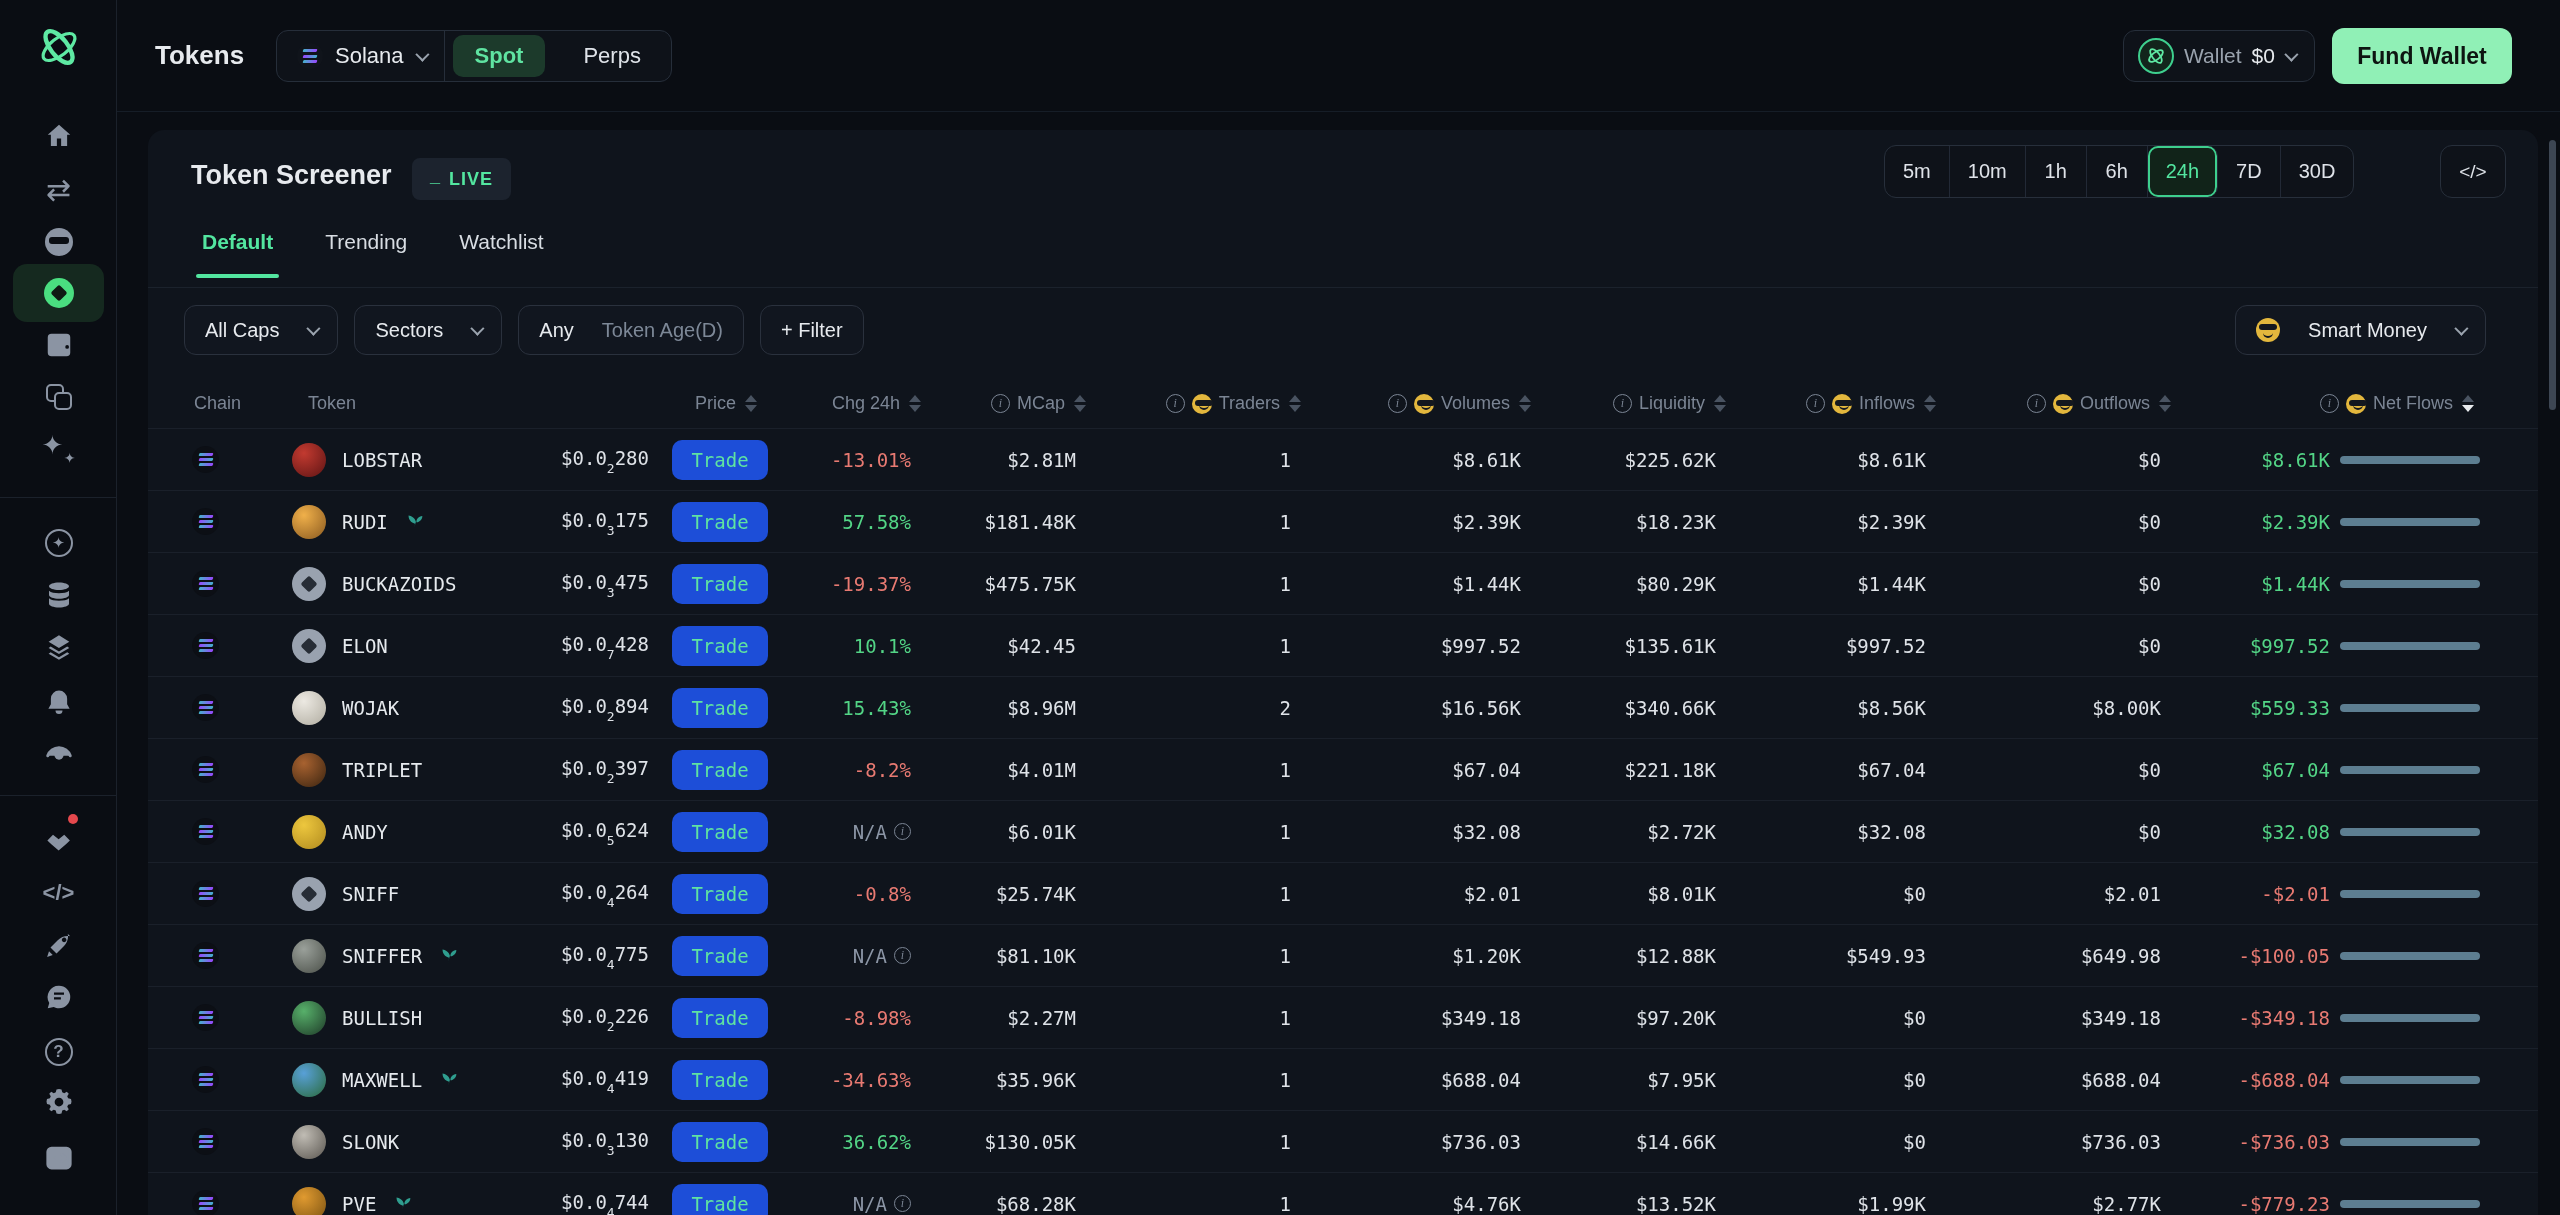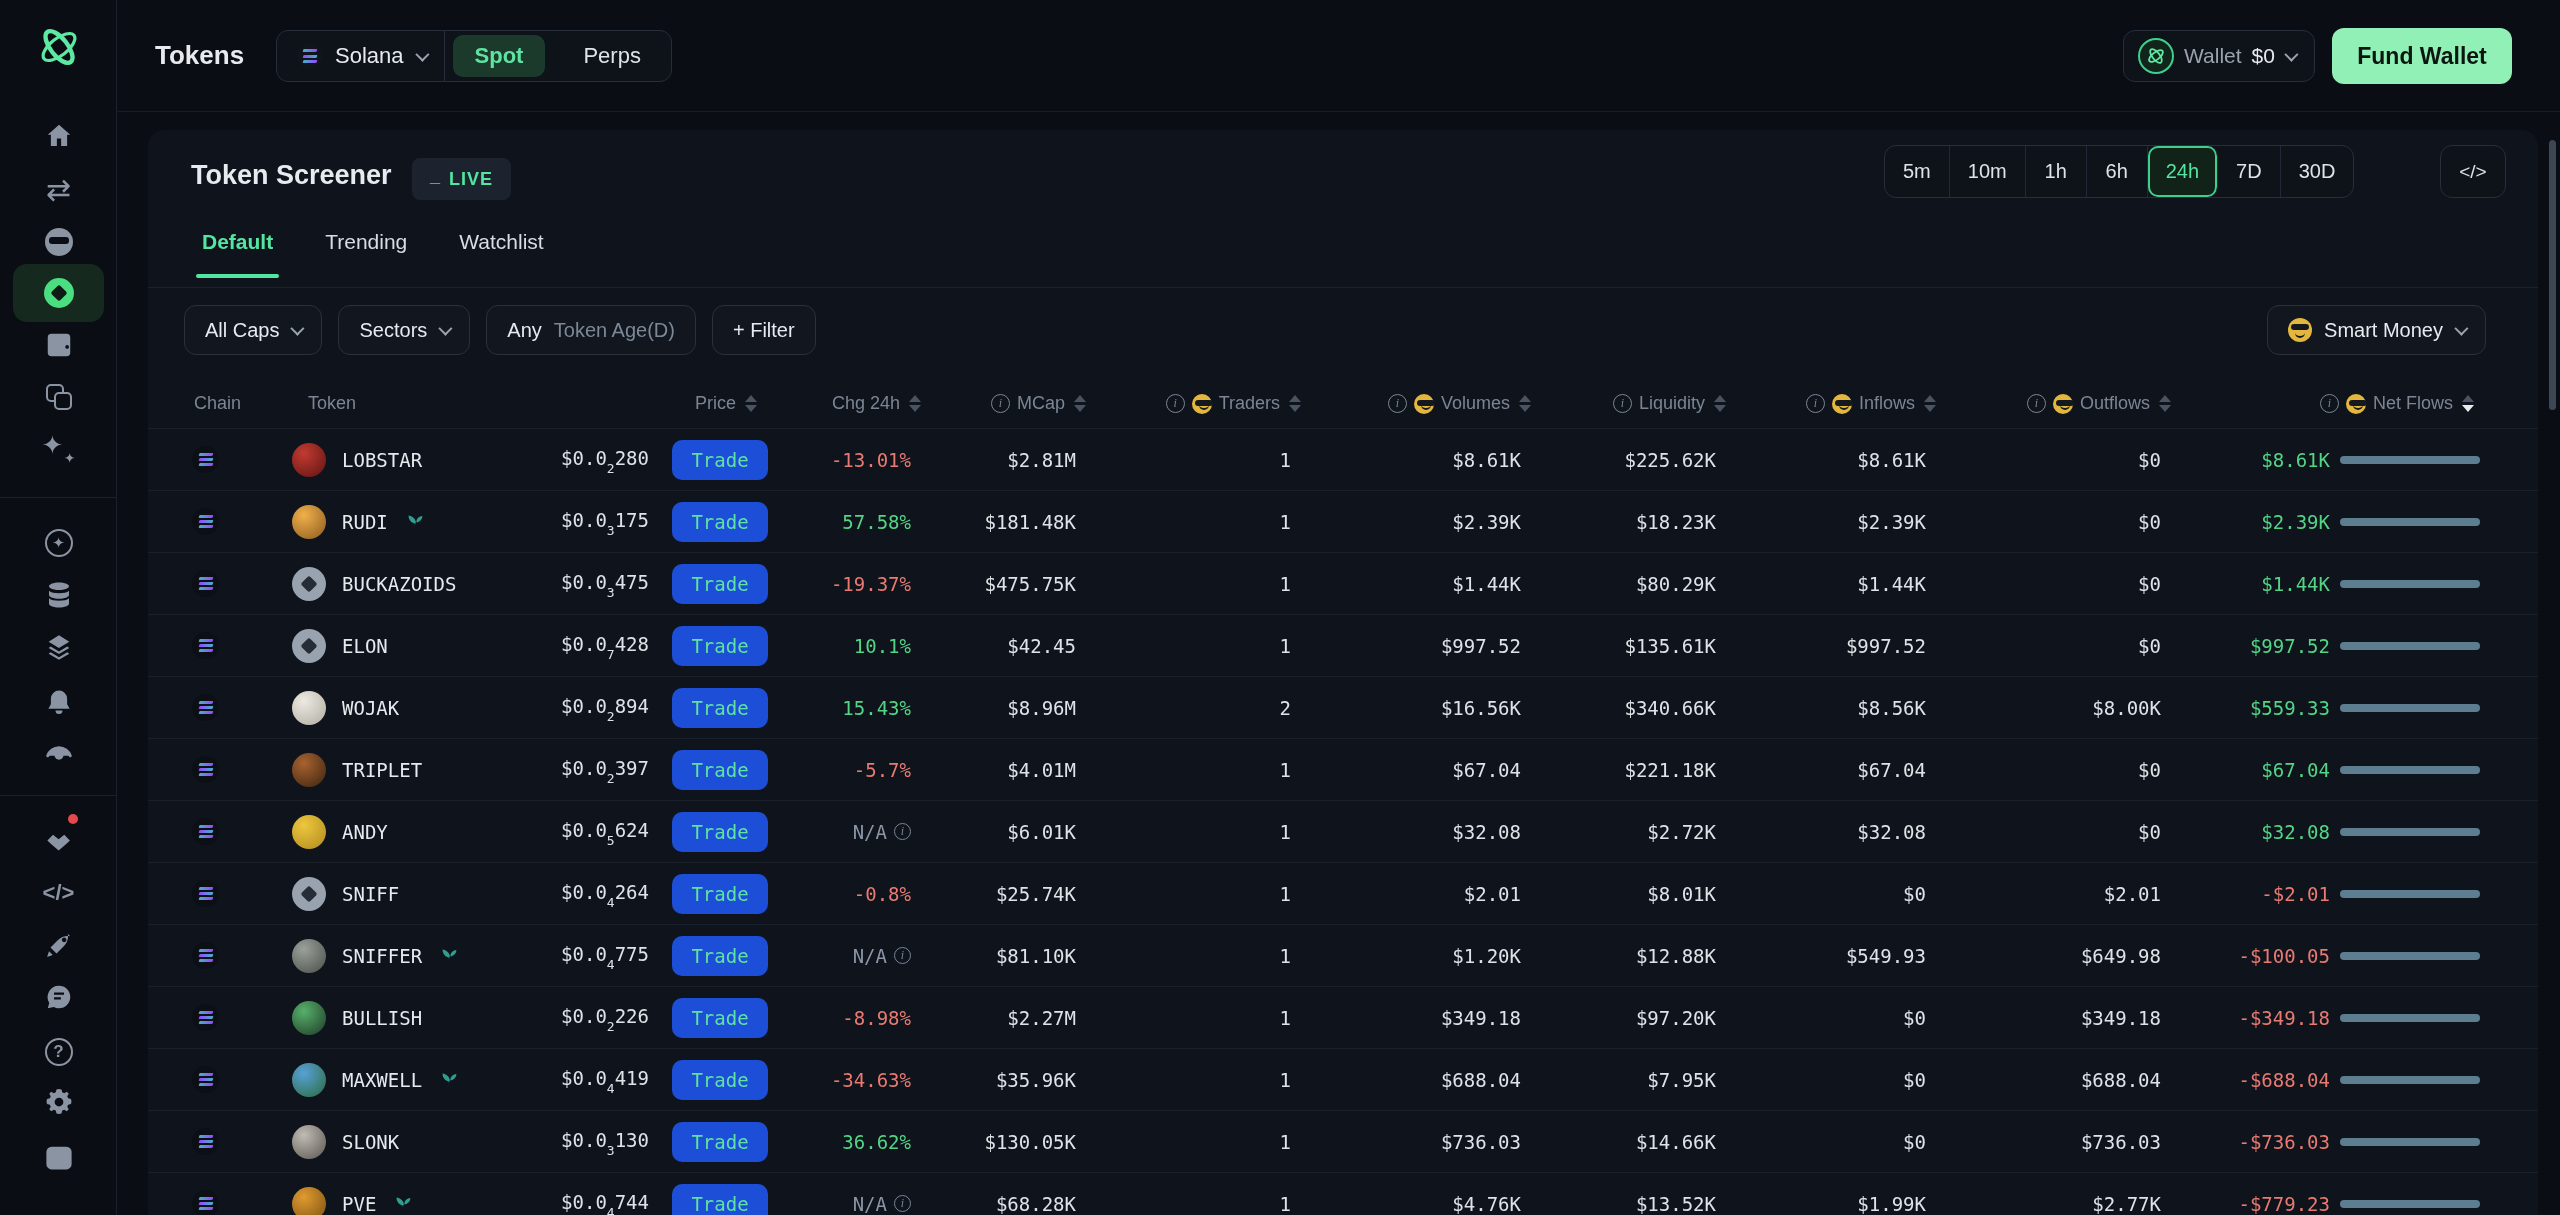--- a/index.html
+++ b/index.html
@@ -95,21 +95,21 @@
 
   .tabs { position:absolute; left:54px; top:100px; display:flex; gap:52px; }
   .tab { font-size:21px; color:#d8dde3; padding-bottom:24px; cursor:pointer; position:relative; }
   .tab.active { color:#53e6a0; font-weight:700; }
   .tab.active::after { content:""; position:absolute; left:-6px; right:-6px; bottom:0;
     height:4px; border-radius:3px; background:#53e6a0; }
   .tabs-border { position:absolute; left:0; right:0; top:157px; height:1px; background:#1b222c; }
 
   .filters { position:absolute; left:36px; top:175px; display:flex; gap:16px; }
   .fpill { height:50px; border:1px solid #2a313d; border-radius:12px; display:flex;
-    align-items:center; gap:12px; padding:0 20px; font-size:20px; color:#e7eaee;
+    align-items:center; gap:28px; padding:0 20px; font-size:20px; color:#e7eaee;
     cursor:pointer; background:#11161f; }
   .fpill .muted { color:#7d8897; }
   .sm-pill { position:absolute; right:52px; top:175px; }
   .sm-emoji { width:24px; height:24px; border-radius:50%; background:#e3b73d;
     position:relative; display:inline-block; flex:none; }
   .sm-emoji::after { content:""; position:absolute; left:3px; top:6px; width:18px;
     height:6px; background:#14181f; border-radius:3px; }
   .sm-emoji::before { content:""; position:absolute; left:7px; bottom:4px; width:10px;
     height:4px; border-bottom:2px solid #14181f; border-radius:0 0 8px 8px; }
 
@@ -626,21 +626,21 @@
       <span class="avatar" style="background: radial-gradient(circle at 35% 30%, rgb(168, 98, 48), rgb(58, 36, 16));"></span>
       <span class="tname">TRIPLET</span>
 
     </div>
     <div class="cell c-num c-price">
       <span><span>$0.0</span><sub>2</sub><span>397</span></span>
     </div>
     <div class="cell c-trade">
       <button class="trade-btn">Trade</button>
     </div>
-    <div class="cell c-num down">-5.7%</div>
+    <div class="cell c-num down">-8.2%</div>
     <div class="cell c-num">$4.01M</div>
     <div class="cell c-num">1</div>
     <div class="cell c-num">$67.04</div>
     <div class="cell c-num">$221.18K</div>
     <div class="cell c-num">$67.04</div>
     <div class="cell c-num">$0</div>
     <div class="cell c-num c-net up">$67.04</div>
     <div class="cell c-bar">
       <span class="nf-bar">
         <span class="nf-fill pos" style="width: 2%;"></span>

